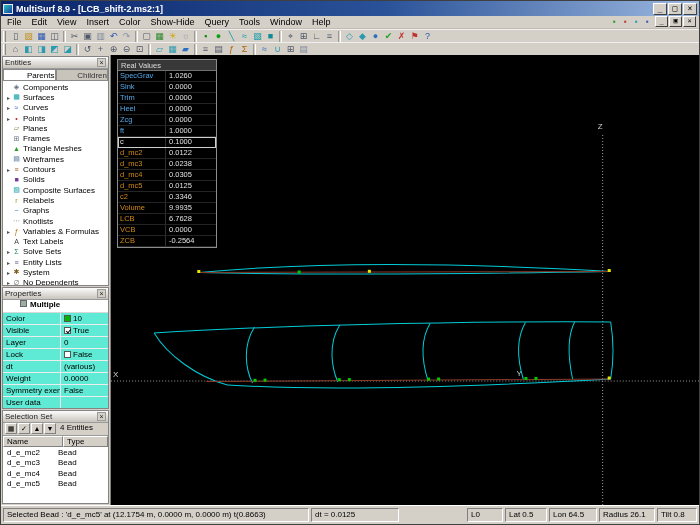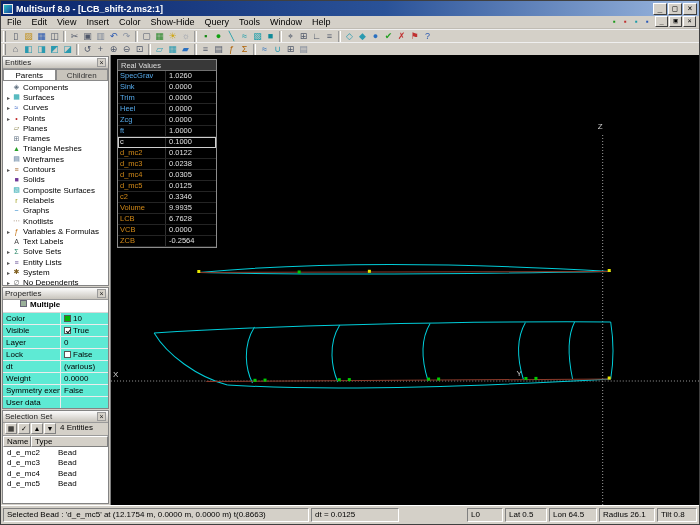--- a/index.html
+++ b/index.html
@@ -28,21 +28,21 @@
 
 .main{flex:1;display:flex;min-height:0}
 .left-col{width:110px;flex:none;display:flex;flex-direction:column;background:#d4d0c8;border-right:1px solid #808080;padding-top:1px}
 .panel{display:flex;flex-direction:column;border:1px solid #848484;margin:0 1px 1px 1px;background:#fff;min-height:0}
 .panel.entities{height:230px;flex:none}
 .panel.properties{height:122px;flex:none}
 .panel.selection{flex:1}
 .panel-header{height:12px;flex:none;background:linear-gradient(#fcfcfc,#c8c4bc);display:flex;align-items:center;justify-content:space-between;padding:0 2px;font-size:8px;color:#222;border-bottom:1px solid #9a9a9a}
 .close-x{width:9px;height:9px;border:1px solid #9a9a9a;background:#d4d0c8;font-size:7px;line-height:7px;text-align:center;flex:none}
 .tabs{display:flex;height:12px;flex:none;background:#c8c4bc;font-size:8px}
-.tab{flex:1;text-align:center;line-height:11px;border:1px solid #8a8a8a;background:#c8c4bc;color:#333}
+.tab{flex:1;text-align:right;line-height:11px;border:1px solid #8a8a8a;background:#c8c4bc;color:#333}
 .tab.active{background:#fff;color:#000}
 .tree{flex:1;background:#fff;overflow:hidden;padding-top:1px}
 .tree-item{height:10.3px;display:flex;align-items:center;padding-left:2px;font-size:8px;white-space:nowrap;color:#000}
 .arrow{width:7px;flex:none;font-size:6px;color:#555;text-align:center}
 .t-icon{width:9px;flex:none;font-size:7px;text-align:center;margin-right:2px}
 .t-label{overflow:hidden}
 
 .obj-row{height:13px;flex:none;display:flex;align-items:flex-start;font-weight:bold;font-size:8px;padding-left:17px;background:#fff;border-bottom:1px solid #d8d8d8}
 .obj-icon{width:7px;height:7px;background:#9ab09a;border:1px solid #667;margin-right:3px;flex:none}
 .prop-grid{flex:1;overflow:hidden;background:#5eead4}
@@ -53,21 +53,21 @@
 .ctl.swatch{display:block;background:#00b400;border:1px solid #555}
 .ctl.chk-on{display:block;border:1px solid #555;background:#fff;position:relative}
 .ctl.chk-on::after{content:"";position:absolute;left:2px;top:0;width:2px;height:4px;border:solid #111;border-width:0 1px 1px 0;transform:rotate(40deg)}
 .ctl.chk-off{display:block;border:1px solid #555;background:#fff}
 
 .sel-toolbar{height:13px;flex:none;background:#d4d0c8;display:flex;align-items:flex-start;gap:1px;padding:0 2px;border-bottom:1px solid #9a9a9a;font-size:8px}
 .sel-btn{width:12px;height:11px;background:#d4d0c8;border:1px solid;border-color:#fff #808080 #808080 #fff;font-size:7px;line-height:9px;text-align:center;flex:none}
 .sel-count{margin-left:3px;color:#000}
 .sel-cols{display:flex;height:11px;flex:none;font-size:8px}
 .sel-col{background:#d4d0c8;border:1px solid;border-color:#fff #808080 #808080 #fff;padding-left:3px;line-height:9px;color:#000}
-.sel-col.name{width:28px;flex:none}
+.sel-col.name{width:60px;flex:none}
 .sel-col.type{flex:1}
 .sel-rows{flex:1;background:#fff;overflow:hidden}
 .sel-row{display:flex;height:10.5px;align-items:center;font-size:8px;color:#000}
 .sel-name{width:52px;flex:none;padding-left:4px}
 .sel-type{flex:1;padding-left:3px}
 
 .canvas{flex:1;position:relative;background:#000;min-width:0;overflow:hidden}
 .canvas svg{position:absolute;left:0;top:0;width:100%;height:100%}
 .canvas text{font-family:"Liberation Sans","DejaVu Sans",sans-serif}
 

